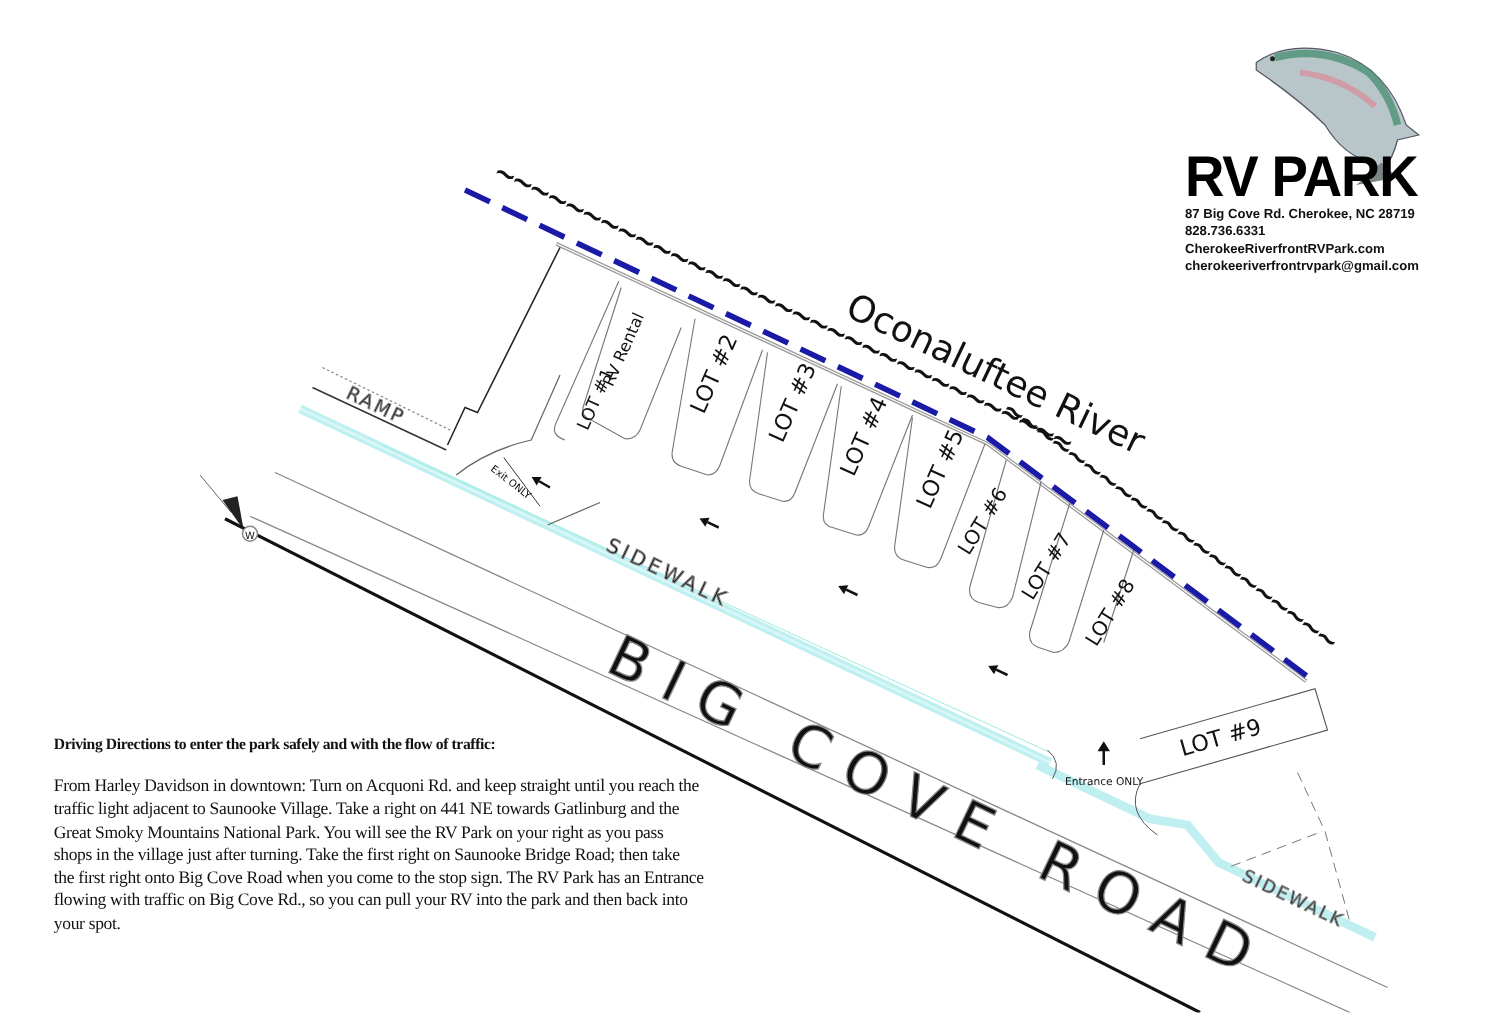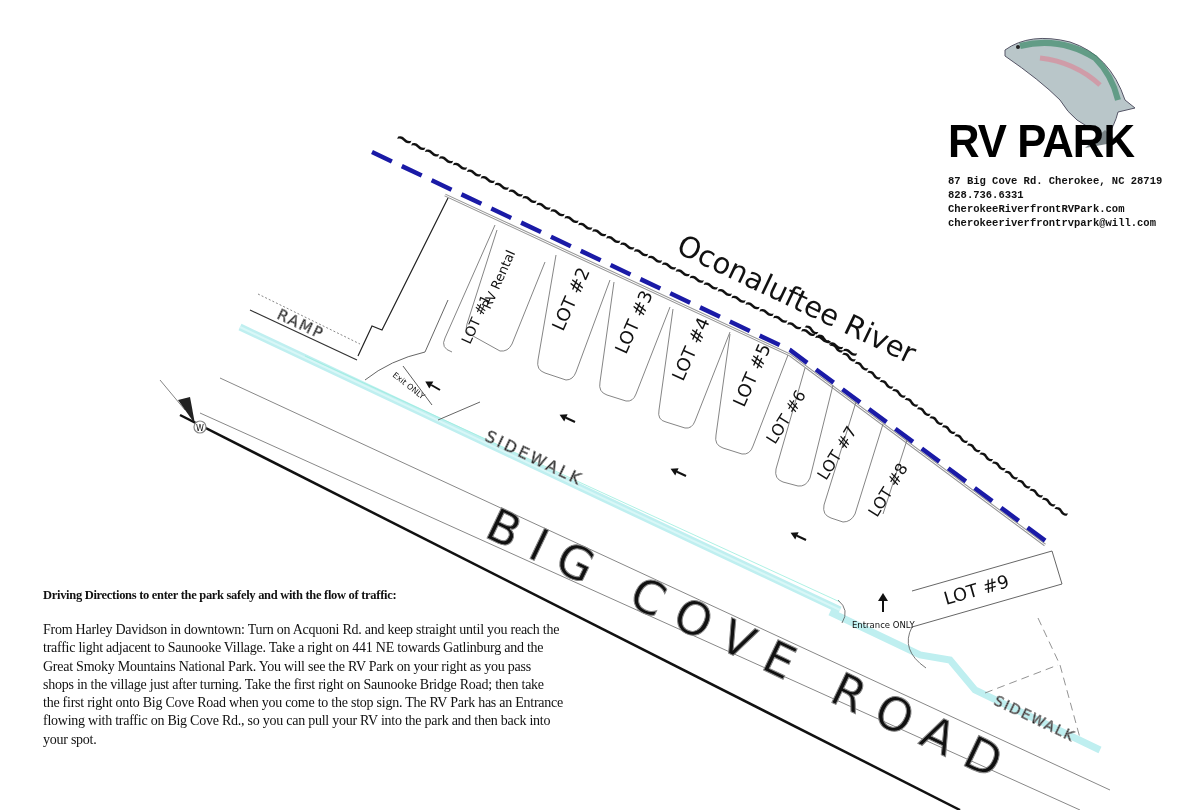--- a/index.html
+++ b/index.html
@@ -2,21 +2,21 @@
 <html><head>
 <meta charset="utf-8">
 <style>
   html, body { margin: 0; padding: 0; background: #ffffff; }
   body { width: 1200px; height: 810px; position: relative; overflow: hidden; font-family: "DejaVu Sans", sans-serif; }
   #map { position: absolute; left: 0; top: 0; width: 1200px; height: 810px; }
   .lbl { font-family: "DejaVu Sans", sans-serif; fill: #111; }
   .brand { position: absolute; left: 948px; top: 20px; width: 250px; }
   .brand .script { font-family: "DejaVu Serif", serif; font-size: 27px; color: #222; line-height: 30px; letter-spacing: -0.5px; }
   .brand .big { font-family: "Liberation Sans", sans-serif; font-weight: bold; font-size: 46px; line-height: 46px; color: #000; letter-spacing: -1px; transform: scaleX(0.95); transform-origin: left; margin-top: -2px; }
-  .brand .info { font-family: Liberation Mono, monospace; font-weight: bold; font-size: 10.5px; color: #111; line-height: 14px; margin-top: 10px; white-space: nowrap; }
+  .brand .info { font-family: Liberation Sans, sans-serif; font-weight: bold; font-size: 10.5px; color: #111; line-height: 14px; margin-top: 0; white-space: nowrap; }
   .directions { position: absolute; left: 43px; top: 588px; width: 520px; font-family: Liberation Serif, serif; color: #111; }
   .directions h3 { margin: 0 0 18px 0; font-size: 12.5px; font-weight: bold; letter-spacing: -0.3px; }
   .directions p { margin: 0; font-size: 14px; line-height: 18.3px; letter-spacing: -0.25px; }
 </style>
 </head>
 <body>
 
 <svg id="map" viewBox="0 0 1200 810" xmlns="http://www.w3.org/2000/svg">
 
   <g>
@@ -139,20 +139,20 @@
   </g>
 </svg>
 
 <div class="brand">
   <div style="height:100px"></div>
   <div class="big">RV PARK</div>
   <div class="info">
     <div>87 Big Cove Rd. Cherokee, NC 28719</div>
     <div>828.736.6331</div>
     <div>CherokeeRiverfrontRVPark.com</div>
-    <div>cherokeeriverfrontrvpark@will.com</div>
+    <div>cherokeeriverfrontrvpark@gmail.com</div>
   </div>
 </div>
 
 <div class="directions">
   <h3>Driving Directions to enter the park safely and with the flow of traffic:</h3>
   <p>From Harley Davidson in downtown:  Turn on Acquoni Rd. and keep straight until you reach the traffic light adjacent to Saunooke Village.   Take a right on 441 NE towards Gatlinburg and the Great Smoky Mountains National Park. You will see the RV Park on your right as you pass shops in the village just after turning.  Take the first right on Saunooke Bridge Road;  then take the first right onto Big Cove Road when you come to the stop sign.  The RV Park has an Entrance flowing with traffic on Big Cove Rd., so you can pull your RV into the park and then back into your spot.</p>
 </div>
 
 </body></html>

